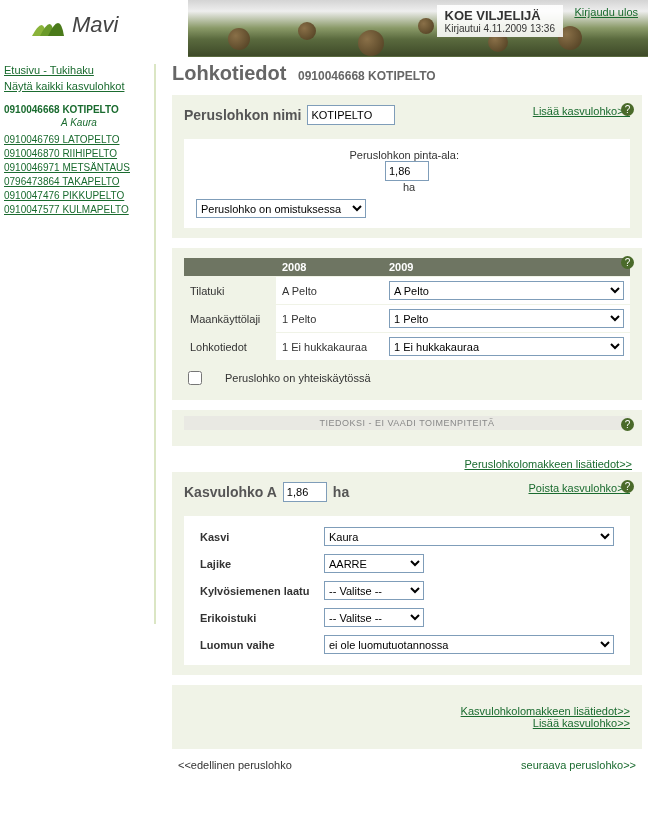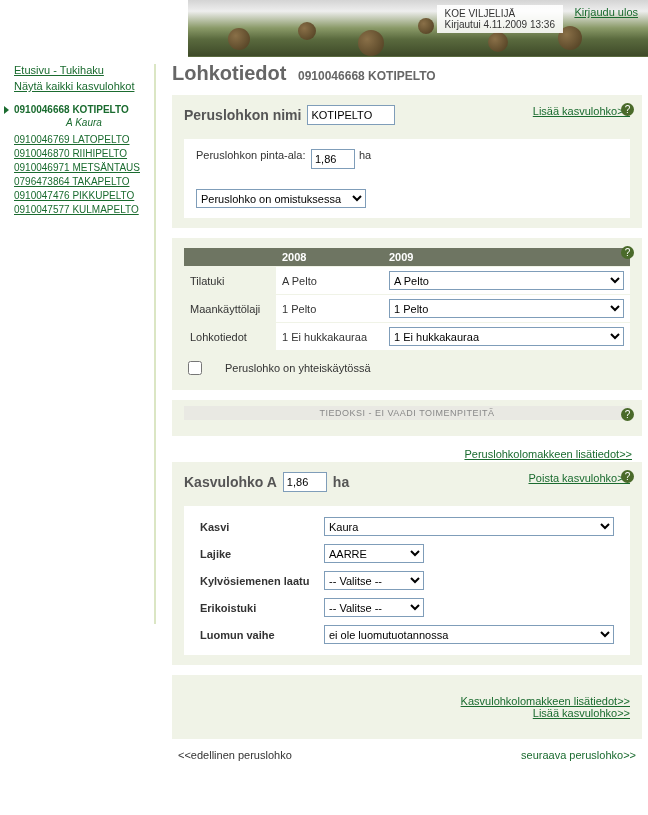--- a/index.html
+++ b/index.html
@@ -4,41 +4,41 @@
 <style>
   body { margin:0; font-family: Arial, Helvetica, sans-serif; font-size:11px; color:#333; background:#fff; width:648px; }
   a { color:#1a6b2f; text-decoration:underline; cursor:pointer; }
   .header { position:relative; height:56px; }
   .logo { position:absolute; left:30px; top:12px; display:flex; align-items:center; font-size:22px; color:#444; font-style:italic; }
   .logo svg { margin-right:2px; }
   .banner { position:absolute; right:0; top:0; width:460px; height:56px; background:linear-gradient(#d4d4d4 0%, #eee 20%, #8a9a68 50%, #5a6a3e 70%, #3e4a28 100%); border-bottom:1px solid #5a6a3e; }
   .banner .circles { position:absolute; left:0; top:0; width:100%; height:100%; overflow:hidden; }
   .banner .circles span { position:absolute; border-radius:50%; background:radial-gradient(circle at 35% 35%, #8a7048, #4a3a1e); }
   .user-box { position:absolute; right:85px; top:5px; background:rgba(255,255,255,0.88); padding:3px 8px; font-size:10px; color:#333; }
-  .user-box .uname { font-weight:normal; font-size:10px; }
+  .user-box .uname { font-weight:bold; font-size:13px; }
   .logout { position:absolute; right:10px; top:6px; font-size:11px; }
   .container { display:flex; align-items:flex-start; }
-  .sidebar { width:166px; padding:8px 10px 0 14px; box-sizing:border-box; }
+  .sidebar { width:166px; padding:8px 10px 0 4px; box-sizing:border-box; }
   .sidebar .nav1 { margin-bottom:8px; font-size:11px; }
   .sidebar .nav1 a { display:inline-block; margin-bottom:4px; }
   .sidebar .current { margin:8px 0 4px 0; position:relative; font-size:10px; color:#1a6b2f; font-weight:bold; }
   .sidebar .current .tri { position:absolute; left:-10px; top:2px; width:0; height:0; border-top:4px solid transparent; border-bottom:4px solid transparent; border-left:5px solid #1a6b2f; }
   .sidebar .current .sub { display:block; font-weight:normal; margin-top:2px; text-align:center;font-style:italic; }
   .sidebar .others { margin-top:6px; font-size:10px; }
   .sidebar .others a { display:block; margin-bottom:3px; text-decoration:underline; color:#1a6b2f; }
   .sidebar .vline { border-right:2px solid #dbe6c4; min-height:560px; }
   .main { flex:1; padding:0 6px 0 6px; }
   h1 { margin:6px 0 10px 0; font-size:20px; color:#666; font-weight:bold; }
   h1 .code { font-size:12px; color:#666; font-weight:bold; margin-left:6px; }
   .panel { background:#f0f3e7; border:0; margin-bottom:10px; padding:10px 12px; position:relative; }
   .panel .help { position:absolute; right:8px; top:8px; width:13px; height:13px; border-radius:50%; background:#4a6a2a; color:#fff; font-size:10px; line-height:13px; text-align:center; cursor:pointer; }
   .section-title { font-size:14px; font-weight:bold; color:#555; margin-bottom:8px; display:flex; align-items:center; gap:6px; }
   .link-right { float:right; font-size:11px; }
   .inner-box { background:#fff; padding:10px 12px; margin-top:6px; }
-  .row { display:flex; align-items:flex-start; margin-bottom:20px; font-size:11px; }
+  .row { display:flex; align-items:center; margin-bottom:6px; font-size:11px;flex-direction:column; }
   .row .lbl { width:115px; }
   input[type=text] { border:1px solid #7f9db9; padding:1px 3px; font-size:11px; height:16px; box-sizing:content-box; }
   select { border:1px solid #7f9db9; font-size:11px; height:19px; background:#fff; }
   .tbl { width:100%; border-collapse:collapse; font-size:11px; }
   .tbl th { background:#6e7562; color:#fff; font-weight:bold; text-align:left; padding:3px 6px; }
   .tbl th.first { background:#6e7562; width:80px; }
   .tbl td { padding:4px 6px; background:#fff; border-top:1px solid #f0f3e7; }
   .tbl td.rlabel { background:#f0f3e7; font-weight:normal; width:80px; }
   .chkrow { margin-top:8px; display:flex; align-items:center; gap:20px; font-size:11px; }
   input[type=checkbox] { width:14px; height:14px; }
@@ -52,20 +52,28 @@
   .ha-unit { margin-left:4px; }
   .clear { clear:both; }
   .grow-tbl td { padding:3px 6px; font-size:11px; }
   .grow-tbl td:first-child { width:110px;font-weight:bold; }
   .link-line { text-align:right; font-size:11px; padding:2px 10px; }
 </style>
 </head>
 <body>
 
 <div class="header">
+  <div class="logo">
+    <svg width="40" height="26" viewBox="0 0 40 26">
+        <path d="M2 24 Q14 2 16 24 Z" fill="#8ab33a"></path>
+        <path d="M10 24 Q22 0 24 24 Z" fill="#6a9a2a"></path>
+        <path d="M18 24 Q30 -2 34 24 Z" fill="#4a7a1a"></path>
+      </svg>
+    <span>Mavi</span>
+  </div>
   <div class="banner">
     <div class="circles">
       <span style="width:22px;height:22px;left:40px;top:28px"></span>
       <span style="width:18px;height:18px;left:110px;top:22px"></span>
       <span style="width:26px;height:26px;left:170px;top:30px"></span>
       <span style="width:16px;height:16px;left:230px;top:18px"></span>
       <span style="width:20px;height:20px;left:300px;top:32px"></span>
       <span style="width:24px;height:24px;left:370px;top:26px"></span>
     </div>
     <div class="user-box">

